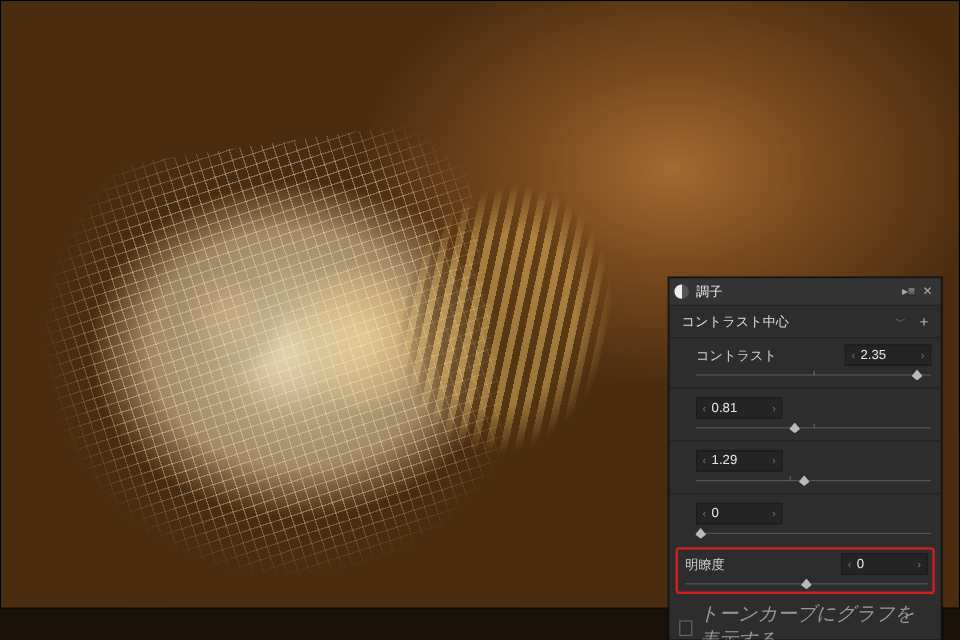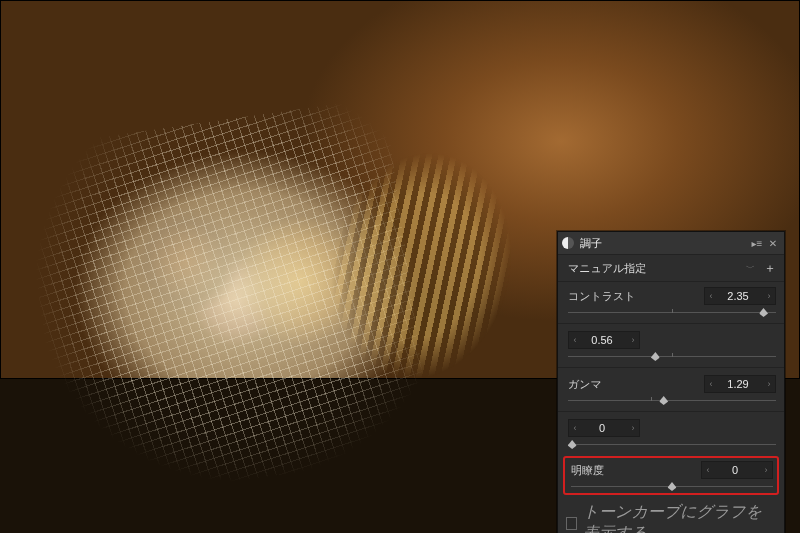--- a/index.html
+++ b/index.html
@@ -7,21 +7,21 @@
     padding: 0;
     width: 800px;
     height: 533px;
     overflow: hidden;
     font-family: "Hiragino Kaku Gothic Pro", "Meiryo", sans-serif;
     background: #1a1208;
   }
   .viewport {
     position: relative;
     width: 800px;
-    height: 379px;
+    height: 507px;
     border: 1px solid #000;
     box-sizing: border-box;
   }
   
   .photo {
     position: absolute;
     inset: 0;
     background:
       radial-gradient(ellipse 220px 180px at 245px 290px, rgba(242,228,188,0.82), rgba(232,210,165,0.55) 55%, rgba(120,80,35,0) 78%),
       radial-gradient(circle 55px at 185px 260px, #6b3e1a 0%, #3f240f 70%, rgba(0,0,0,0) 100%),
@@ -90,29 +90,29 @@
   .dropdown {
     flex: 1; display: flex; align-items: center;
     color: #ddd;
   }
   .chev { color: #888; font-size: 9px; padding: 0 3px; }
   .plus-btn {
     width: 16px; height: 16px; display: flex; align-items: center; justify-content: center;
     color: #ccc; font-size: 12px; margin-left: 4px;
   }
 
-  .slider-block { padding: 5px 8px 2px 10px; }
+  .slider-block { padding: 5px 8px 2px 10px; margin-left: 12px; }
   .row { display: flex; align-items: center; height: 18px; }
   .label { flex: 1; color: #d0d0d0; }
   .spinner {
     display: flex; align-items: center; background: #242424;
     border: 1px solid #1c1c1c; height: 16px;
   }
   .spinner .arr { width: 12px; text-align: center; color: #777; font-size: 9px; }
-  .spinner .val { width: 42px; text-align: center; padding-right: 4px; color: #e8e8e8; font-variant-numeric: tabular-nums; }
+  .spinner .val { width: 42px; text-align: left; padding-right: 4px; color: #e8e8e8; font-variant-numeric: tabular-nums; }
 
   .track {
     position: relative; height: 12px; margin-top: 2px;
   }
   .track .line {
     position: absolute; left: 0; right: 0; top: 5px; height: 1px; background: #555;
   }
   .track .notch {
     position: absolute; top: 2px; width: 1px; height: 4px; background: #666;
   }
@@ -153,21 +153,21 @@
 
     <div class="panel-header">
       <span class="title-icon"></span>
       <span class="title">調子</span>
       <span class="hdr-btn">▸≡</span>
       <span class="hdr-btn">✕</span>
     </div>
 
     <div class="dropdown-row">
       <div class="dropdown">
-        <span>マニュアル指定</span>
+        <span>コントラスト中心</span>
       </div>
       <span class="chev">﹀</span>
       <span class="plus-btn">＋</span>
     </div>
 
     <div class="slider-block">
       <div class="row">
         <span class="label">コントラスト</span>
         <div class="spinner">
           <span class="arr">‹</span>
@@ -180,35 +180,34 @@
         <span class="notch" style="left:50%"></span>
         <span class="thumb" style="left:94%"></span>
       </div>
     </div>
     <div class="sep"></div>
 
     <div class="slider-block">
       <div class="row">
         <div class="spinner">
           <span class="arr">‹</span>
-          <span class="val">0.56</span>
+          <span class="val">0.81</span>
           <span class="arr">›</span>
         </div>
       </div>
       <div class="track">
         <div class="line"></div>
         <span class="notch" style="left:50%"></span>
         <span class="thumb" style="left:42%"></span>
       </div>
     </div>
     <div class="sep"></div>
 
     <div class="slider-block">
       <div class="row">
-        <span class="label">ガンマ</span>
         <div class="spinner">
           <span class="arr">‹</span>
           <span class="val">1.29</span>
           <span class="arr">›</span>
         </div>
       </div>
       <div class="track">
         <div class="line"></div>
         <span class="notch" style="left:40%"></span>
         <span class="thumb" style="left:46%"></span>

